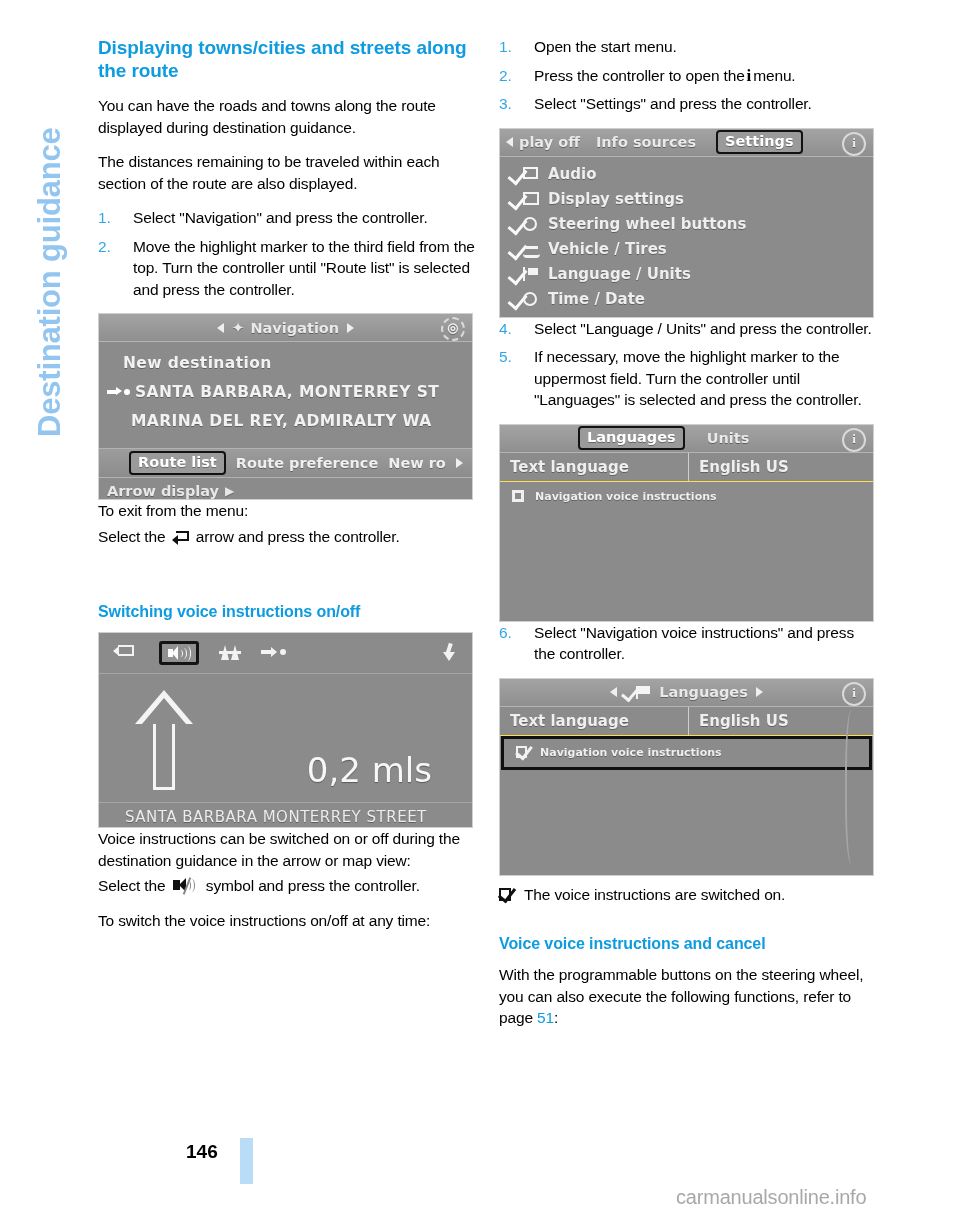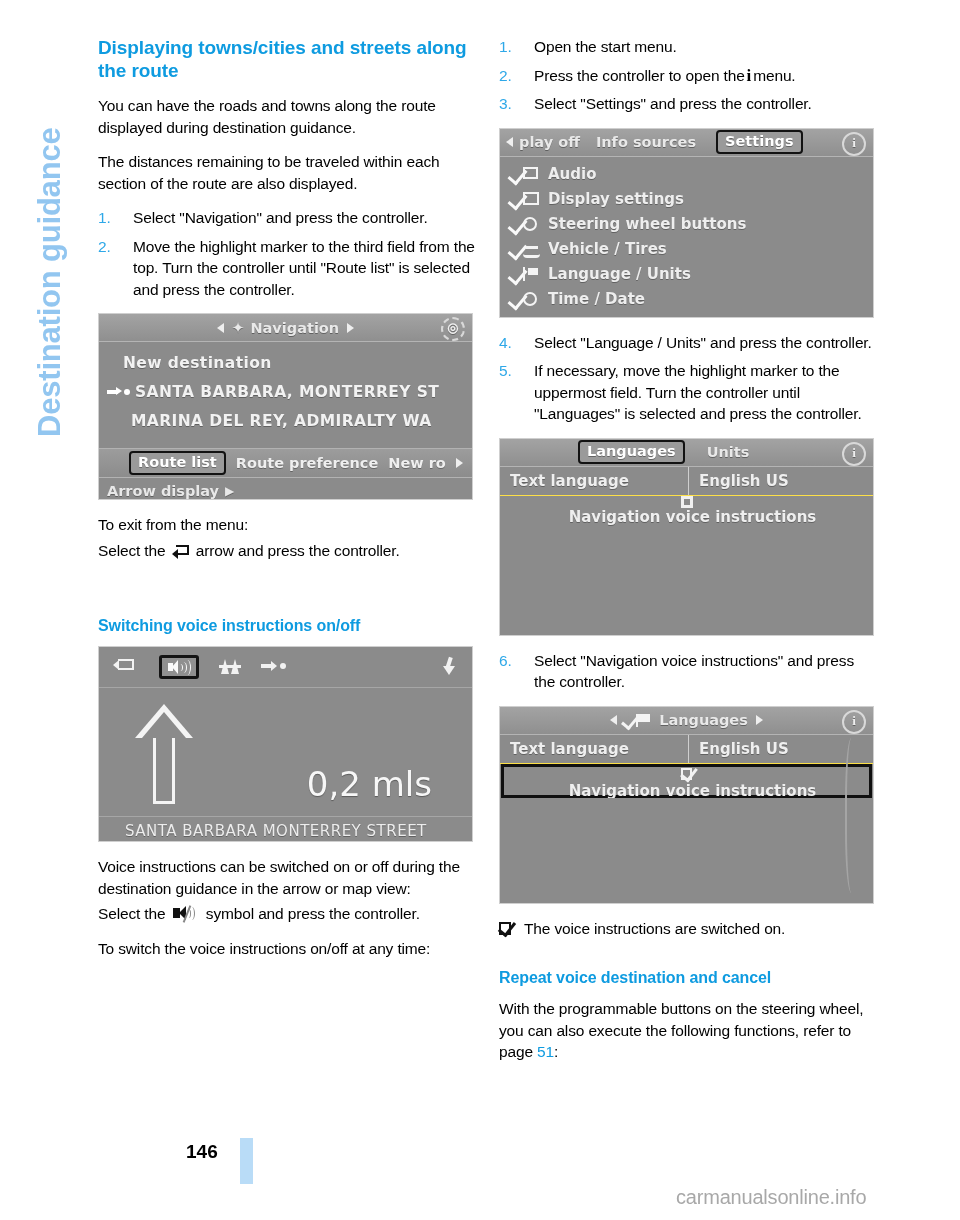--- a/index.html
+++ b/index.html
@@ -186,21 +186,20 @@
   
   .shot {
     position: relative;
     width: 375px;
     background: #8b8b8b;
     border: 1px solid #cfcfcf;
     box-sizing: border-box;
     font-family: "DejaVu Sans", sans-serif;
     color: #ffffff;
     overflow: hidden;
-    margin-bottom: 14px;
   }
 
   
   .shot-bar {
     position: relative;
     height: 27px;
     background: linear-gradient(#a3a3a3, #8f8f8f);
     border-bottom: 1px solid #b4b4b4;
     display: flex;
     align-items: center;
@@ -416,24 +415,23 @@
     color: #efefef;
     text-shadow: 0 1px 0 rgba(0,0,0,.3);
     padding-left: 10px;
   }
   .lang-cell.c1 { width: 178px; border-right: 1px solid #cfcfcf; }
   .lang-cell.c2 { flex: 1; }
   .lang-check-row {
     height: 29px;
     display: flex; align-items: center;
     padding-left: 12px;
-    font-size: 15px; font-weight: bold;
+    font-size: 11px; font-weight: bold;
     color: #efefef;
     text-shadow: 0 1px 0 rgba(0,0,0,.3);
-    flex-direction: column;
   }
   .sq-empty {
     width: 12px; height: 12px;
     border: 3px solid #f0f0f0;
     box-sizing: border-box;
     margin-right: 11px;
     flex: 0 0 auto;
   }
   .sel-frame {
     border: 3px solid #101010;
@@ -753,21 +751,21 @@
     </div>
 
   </div>
 
   <p class="body" style="margin-top:8px;">
     <span class="inline-ico ico-checkbox-checked"><i class="bx"></i><i class="ck"></i></span><span>The voice instructions are switched on.</span>
   </p>
 
   <div class="spacer-md"></div>
 
-  <h2 class="sub-title">Repeat voice destination and cancel</h2>
+  <h2 class="sub-title">Voice voice instructions and cancel</h2>
 
   <p class="body">
     <span>With the programmable buttons on the steering wheel, you can also execute the following functions, refer to page</span>
     <span class="pagelink">51</span><span>:</span>
   </p>
 </div>
 
 <div class="page-number">146</div>
 <div class="page-bar"></div>
 <div class="site-watermark">carmanualsonline.info</div>

